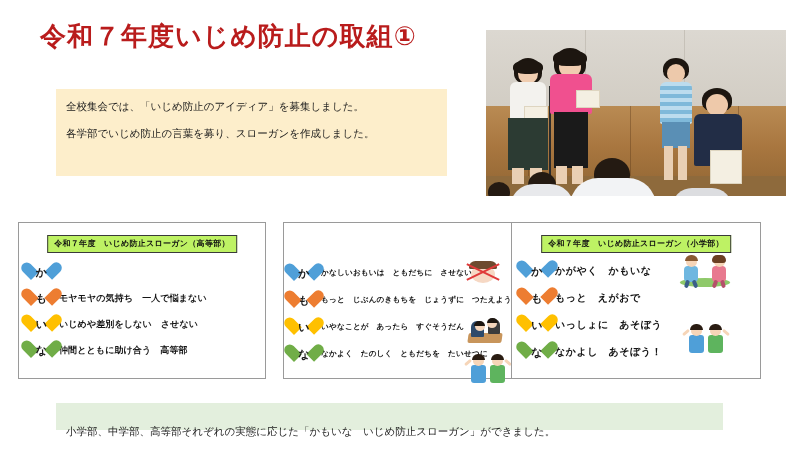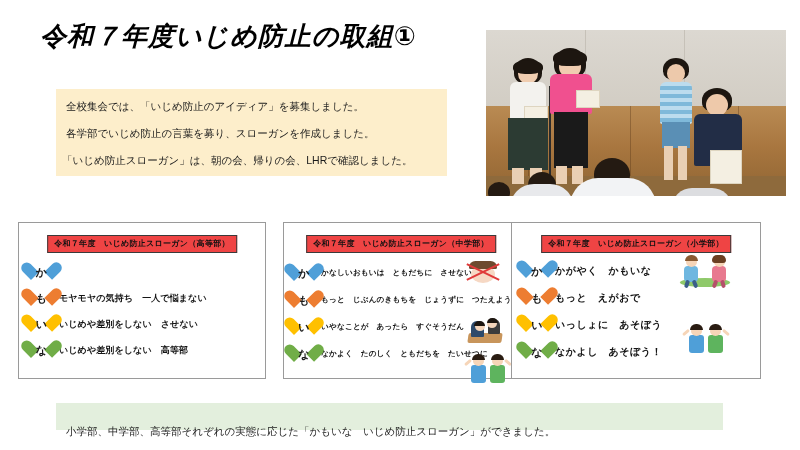--- a/index.html
+++ b/index.html
@@ -17,23 +17,22 @@
   }
 
   
   .slide-title {
     position: absolute;
     left: 40px;
     top: 19px;
     font-size: 26px;
     font-weight: bold;
     letter-spacing: 1px;
-    color: #000000;
+    color: #b91c1c;
     white-space: nowrap;
-    font-style: italic;
   }
 
   
   .intro-box {
     position: absolute;
     left: 56px;
     top: 89px;
     width: 391px;
     height: 87px;
     background: #fdeecb;
@@ -116,21 +115,21 @@
   }
   #panel-high { left: 18px;  width: 248px; }
   #panel-mid  { left: 283px; width: 236px; }
   #panel-elem { left: 511px; width: 250px; }
 
   .panel-header {
     position: absolute;
     top: 12px;
     left: 50%;
     transform: translateX(-50%);
-    background: #ef4444;
+    background: #bef264;
     border: 1px solid #3a3a3a;
     font-size: 8px;
     font-weight: bold;
     letter-spacing: .3px;
     padding: 2px 6px 3px 6px;
     white-space: nowrap;
     color: #111;
   }
 
   .rows { position: absolute; left: 0; right: 0; top: 36px; }
@@ -266,21 +265,20 @@
   }
 </style>
 </head>
 <body>
 
 <div class="slide-title">令和７年度いじめ防止の取組①</div>
 
 <div class="intro-box">
   <div class="intro-line l1">全校集会では、「いじめ防止のアイディア」を募集しました。</div>
   <div class="intro-line l2">各学部でいじめ防止の言葉を募り、スローガンを作成しました。</div>
-  <div class="intro-line l3">「いじめ防止スローガン」は、朝の会、帰りの会、LHRで確認しました。</div>
 </div>
 
 <div class="photo-frame">
   <div class="photo-stage">
     <div class="wall"></div>
     <div class="wood">
       <span style="left:14%"></span>
         <span style="left:30%"></span>
       <span style="left:48%"></span>
         <span style="left:66%"></span>
@@ -369,28 +367,27 @@
       </div>
       <div class="stext">いじめや差別をしない　させない</div>
     </div>
 
     <div class="srow">
       <div class="heart" style="--hc:#70ad47">
         <i class="lf"></i>
           <i class="rt"></i>
           <b>な</b>
       </div>
-      <div class="stext">いじめや差別をしない　高等部</div>
+      <div class="stext">仲間とともに助け合う　高等部</div>
     </div>
 
   </div>
 </div>
 
 <div class="panel" id="panel-mid">
-  <div class="panel-header">令和７年度　いじめ防止スローガン（中学部）</div>
   <div class="rows">
 
     <div class="srow">
       <div class="heart" style="--hc:#4f9fd8">
         <i class="lf"></i>
           <i class="rt"></i>
           <b>か</b>
       </div>
       <div class="stext">かなしいおもいは　ともだちに　させない</div>
     </div>

